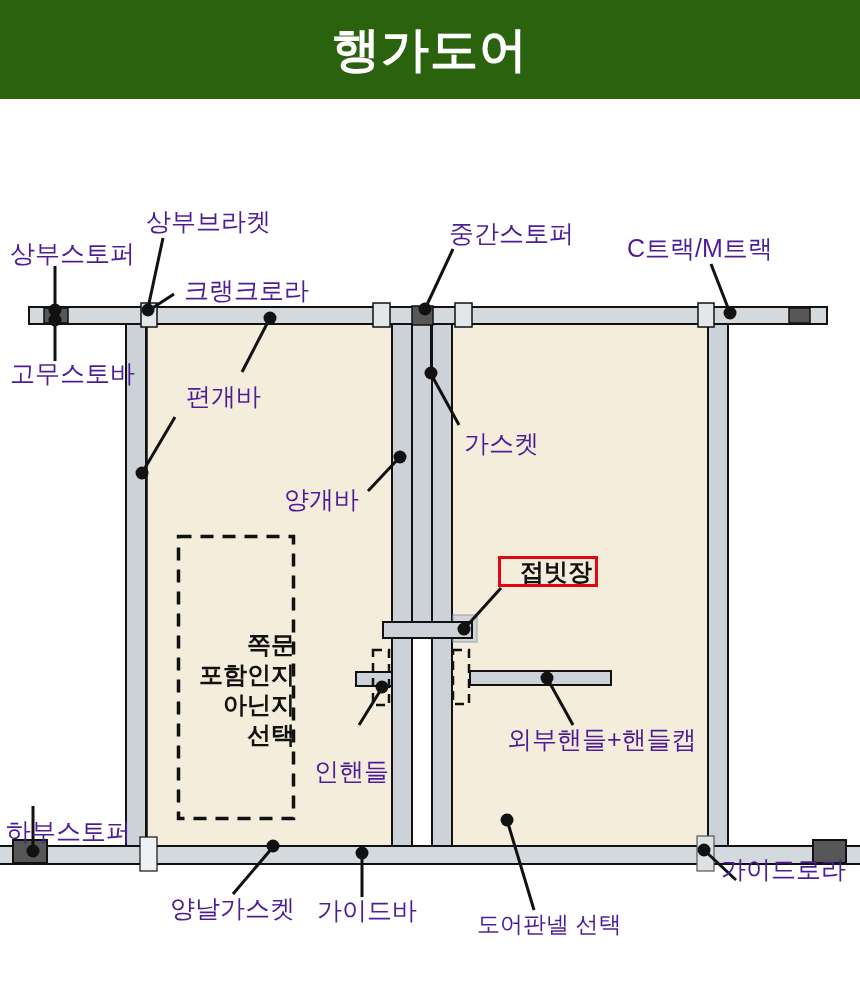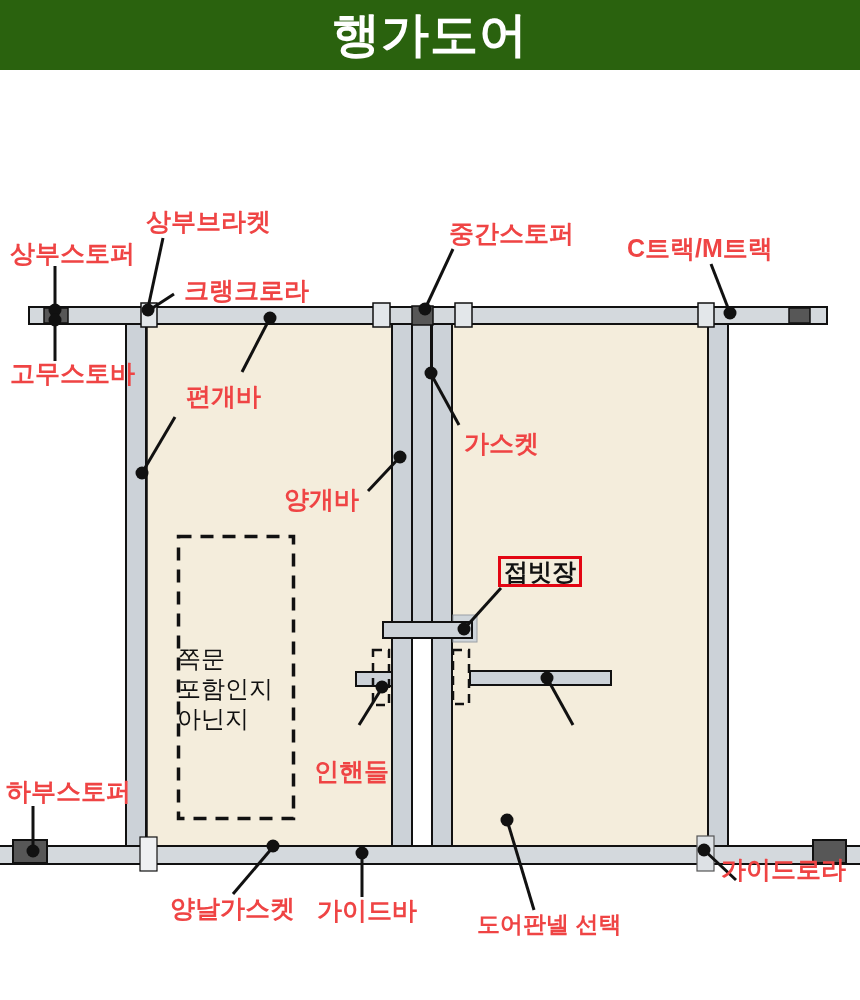--- a/index.html
+++ b/index.html
@@ -1,29 +1,29 @@
 <!DOCTYPE html>
 <html><head>
 <meta charset="utf-8">
 <style>
   html,body{margin:0;padding:0;background:#ffffff;}
   body{font-family:"Liberation Sans","DejaVu Sans",sans-serif;}
   #stage{position:relative;width:860px;height:1000px;background:#ffffff;overflow:hidden;}
-  .banner{position:absolute;left:0;top:0;width:860px;height:70px;background:#2a620e;
+  .banner{position:absolute;left:0;top:0;width:860px;height:99px;background:#2a620e;
           display:flex;align-items:center;justify-content:center;}
   .banner h1{margin:0;color:#ffffff;font-size:48px;font-weight:700;letter-spacing:1px;}
   svg.diagram{position:absolute;left:0;top:0;}
-  .lbl{position:absolute;color:#ef4444;font-size:25px;font-weight:700;white-space:nowrap;line-height:1.05;}
+  .lbl{position:absolute;color:#4c1d95;font-size:25px;font-weight:400;white-space:nowrap;line-height:1.05;}
   .lbl.small{font-size:23px;}
   .redbox{position:absolute;left:498px;top:556px;width:78px;height:25px;border:3px solid #e30613;
           background:#f4eddc;display:flex;align-items:center;justify-content:center;
-          color:#111;font-size:24px;font-weight:700;}
+          color:#111;font-size:24px;font-weight:700;padding-left:16px;}
   .notebox{position:absolute;left:177px;top:535px;width:118px;height:285px;}
-  .notebox .notetext{position:absolute;left:0;top:109px;width:100%;text-align:left;
-          color:#111;font-size:24px;font-weight:400;line-height:30px;}
+  .notebox .notetext{position:absolute;left:0;top:95px;width:100%;text-align:right;
+          color:#111;font-size:24px;font-weight:700;line-height:30px;}
 </style>
 </head>
 <body>
 
 <div id="stage">
 
   <div class="banner">
     <h1>행가도어</h1>
   </div>
 
@@ -153,23 +153,25 @@
   <div class="lbl" style="left:186px;top:383px;">편개바</div>
   <div class="lbl" style="left:464px;top:420px;margin-top:10px;">가스켓</div>
   <div class="lbl" style="left:284px;top:486px;">양개바</div>
   <div class="redbox">접빗장</div>
 
   <div class="notebox">
     <div class="notetext">
       <div>쪽문</div>
       <div>포함인지</div>
       <div>아닌지</div>
+      <div>선택</div>
     </div>
   </div>
 
   <div class="lbl" style="left:314px;top:728px;margin-top:30px;">인핸들</div>
-  <div class="lbl" style="left:6px;top:778px;">하부스토퍼</div>
+  <div class="lbl" style="left:507px;top:726px;">외부핸들+핸들캡</div>
+  <div class="lbl" style="left:6px;top:818px;">하부스토퍼</div>
   <div class="lbl" style="left:170px;top:895px;">양날가스켓</div>
   <div class="lbl" style="left:317px;top:897px;">가이드바</div>
   <div class="lbl small" style="left:477px;top:912px;">도어판넬 선택</div>
   <div class="lbl" style="left:721px;top:856px;">가이드로라</div>
 
 </div>
 
 </body></html>

